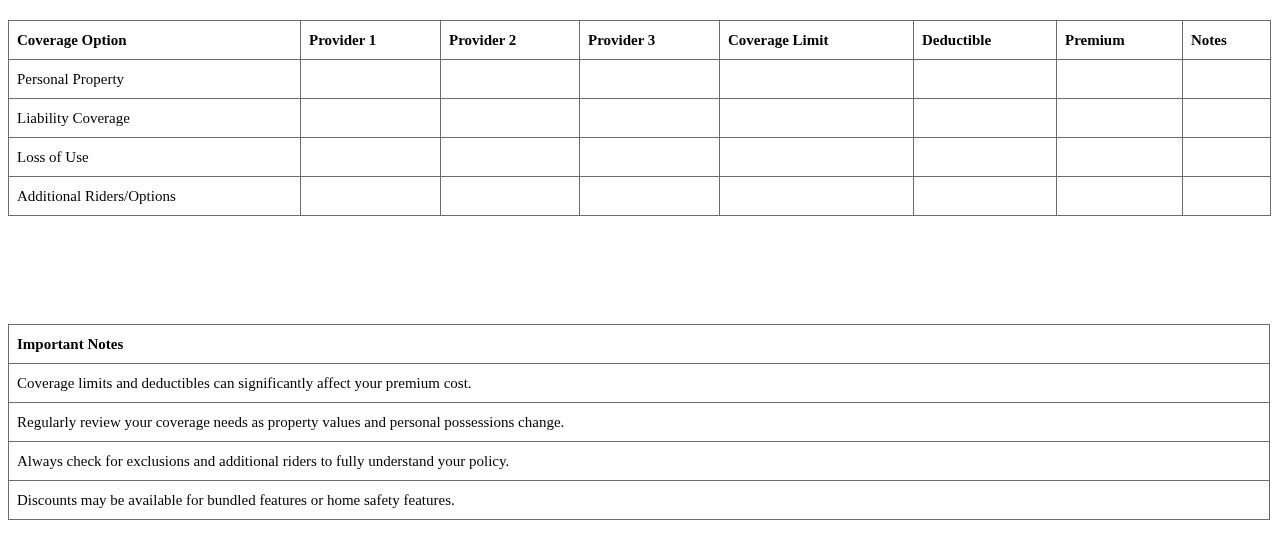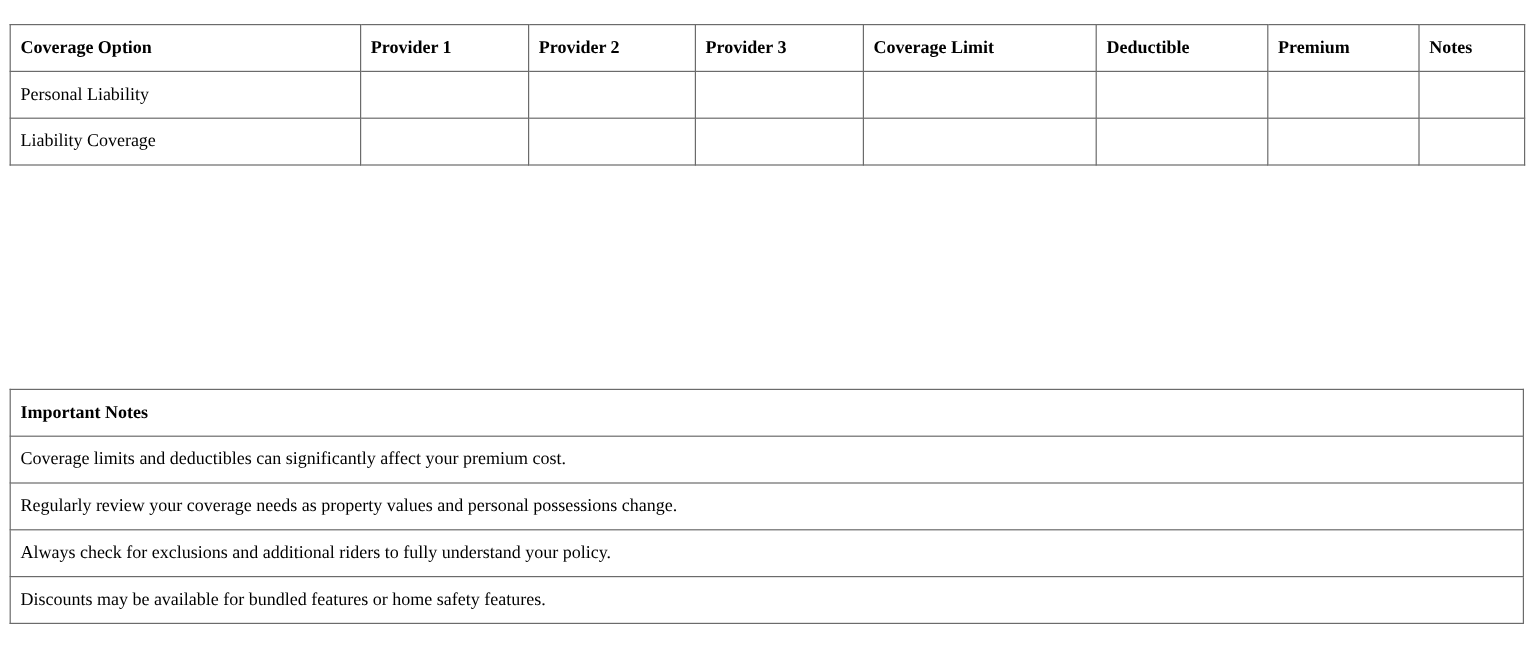--- a/index.html
+++ b/index.html
@@ -50,31 +50,51 @@
       <th>Provider 2</th>
       <th>Provider 3</th>
       <th>Coverage Limit</th>
       <th>Deductible</th>
       <th>Premium</th>
       <th>Notes</th>
     </tr>
   </thead>
   <tbody>
     <tr>
-      <td>Personal Liability</td>
+      <td>Personal Property</td>
       <td></td>
       <td></td>
       <td></td>
       <td></td>
       <td></td>
       <td></td>
       <td></td>
     </tr>
     <tr>
       <td>Liability Coverage</td>
+      <td></td>
+      <td></td>
+      <td></td>
+      <td></td>
+      <td></td>
+      <td></td>
+      <td></td>
+    </tr>
+    <tr>
+      <td>Loss of Use</td>
+      <td></td>
+      <td></td>
+      <td></td>
+      <td></td>
+      <td></td>
+      <td></td>
+      <td></td>
+    </tr>
+    <tr>
+      <td>Additional Riders/Options</td>
       <td></td>
       <td></td>
       <td></td>
       <td></td>
       <td></td>
       <td></td>
       <td></td>
     </tr>
   </tbody>
 </table>

